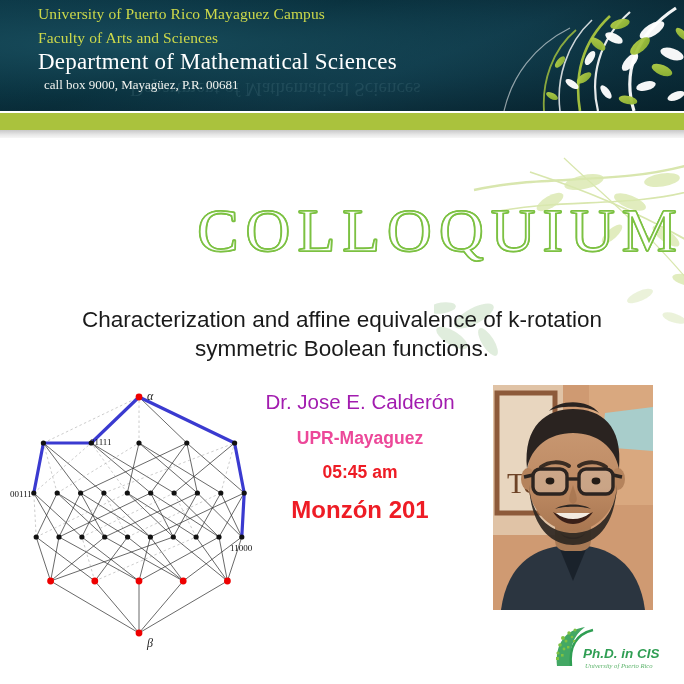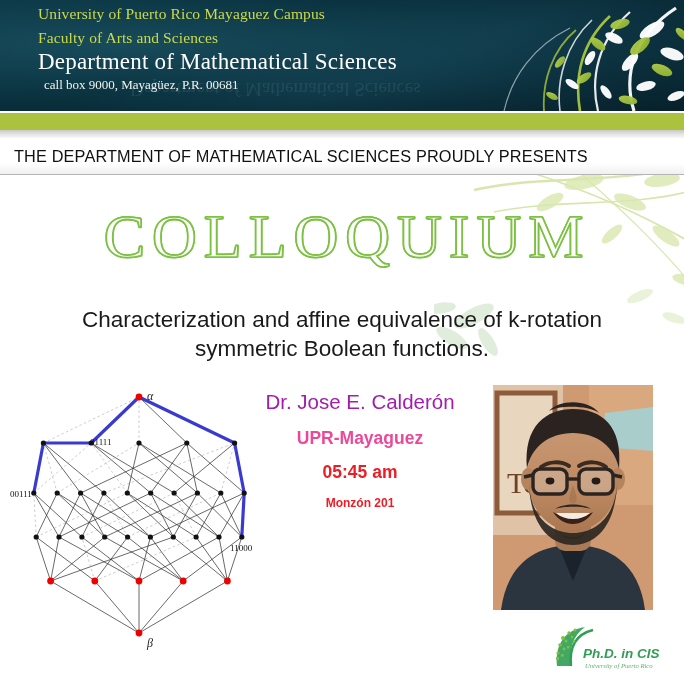--- a/index.html
+++ b/index.html
@@ -137,26 +137,26 @@
     height: 250px;
     z-index: 1;
     pointer-events: none;
     opacity: 0.95;
   }
 
   
   .colloquium-wrap {
     position: absolute;
     left: 0;
-    top: 196px;
+    top: 190px;
     width: 684px;
     height: 80px;
     z-index: 3;
     display: flex;
-    justify-content: center;
+    justify-content: flex-end;
     align-items: center;
   }
   .colloquium {
     font-family: "Liberation Serif", serif;
     font-size: 62px;
     letter-spacing: 7px;
     color: #ffffff;
     -webkit-text-stroke: 1.6px #7cc142;
     text-shadow:
       1px 0 0 #7cc142, -1px 0 0 #7cc142,
@@ -214,21 +214,21 @@
   .event-time {
     font-family: "Liberation Sans", sans-serif;
     font-size: 17.5px;
     font-weight: bold;
     color: #ee1c25;
     margin-top: 13px;
     white-space: nowrap;
   }
   .event-room {
     font-family: "Liberation Sans", sans-serif;
-    font-size: 12px;
+    font-size: 24px;
     font-weight: bold;
     color: #ee1c25;
     margin-top: 13px;
     white-space: nowrap;
   }
 
   
   .hypercube {
     position: absolute;
     left: 8px;
@@ -327,23 +327,20 @@
       <div class="hdr-line1">University of Puerto Rico Mayaguez Campus</div>
       <div class="hdr-line2">Faculty of Arts and Sciences</div>
       <div class="hdr-line3">Department of Mathematical Sciences</div>
       <div class="hdr-line4">call box 9000, Mayagüez, P.R. 00681</div>
     </div>
   </div>
 
   <div class="green-bar"></div>
   <div class="gray-band"></div>
 
-  <div class="presents-strip">
-    <div class="presents-text">THE DEPARTMENT OF MATHEMATICAL SCIENCES PROUDLY PRESENTS</div>
-  </div>
 
   <svg class="watermark" viewBox="0 0 260 250">
     <g stroke="#cfe09a" fill="none" opacity="0.85">
       <path d="M40 40 C110 24 180 36 258 14" stroke-width="2.4"></path>
       <path d="M60 62 C130 48 196 58 260 40" stroke-width="1.6"></path>
       <path d="M96 22 C150 40 200 60 256 92" stroke-width="1.8"></path>
       <path d="M130 8 C168 44 206 74 252 128" stroke-width="1.2"></path>
     </g>
     <g fill="#d7e7aa" opacity="0.8">
       <ellipse cx="150" cy="32" rx="20" ry="7" transform="rotate(-12 150 32)"></ellipse>

